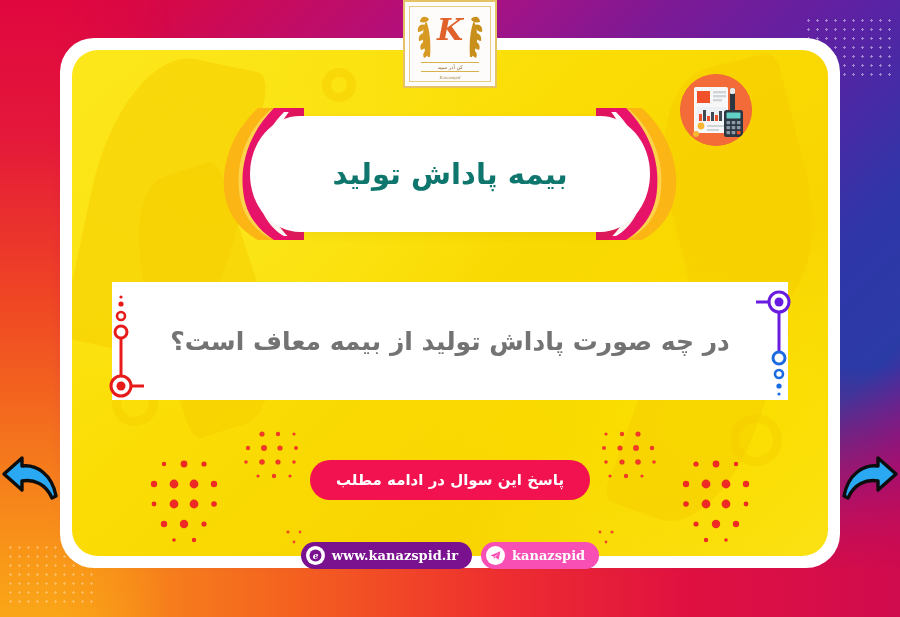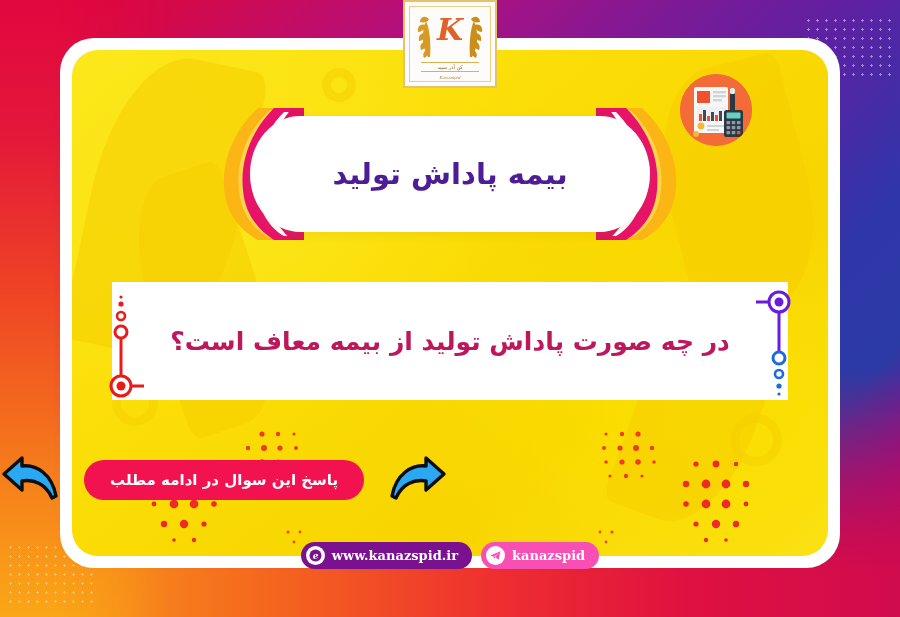--- a/index.html
+++ b/index.html
@@ -199,21 +199,21 @@
     background: #ffffff;
     border-radius: 50px / 58px;
     display: flex;
     align-items: center;
     justify-content: center;
     box-shadow: 0 3px 10px rgba(160,120,0,0.12);
   }
   .ribbon-title {
     font-size: 29px;
     font-weight: 700;
-    color: #4c1d95;
+    color: #0f766e;
     direction: rtl;
     letter-spacing: 0;
     white-space: nowrap;
   }
 
   
   .report-badge {
     position: absolute;
     right: -56px; top: -34px;
     width: 72px; height: 72px;
@@ -230,37 +230,37 @@
     width: 676px; height: 118px;
     background: #ffffff;
     z-index: 20;
     display: flex;
     align-items: center;
     justify-content: center;
   }
   .q-text {
     font-size: 25px;
     font-weight: 700;
-    color: #be185d;
+    color: #737373;
     direction: rtl;
     white-space: nowrap;
     padding: 0 44px;
   }
   .q-deco { position: absolute; pointer-events: none; }
   .q-deco.right { right: -14px; top: 4px; }
   .q-deco.left  { left: -14px;  top: 12px; }
 
   
   .cta-row {
     position: absolute;
     left: 0; right: 0; top: 448px;
     height: 64px;
     display: flex;
     align-items: center;
-    justify-content: flex-end;
+    justify-content: space-between;
     gap: 22px;
     z-index: 22;
   }
   .cta-pill {
     background: #f2124f;
     color: #ffffff;
     font-size: 15px;
     font-weight: 700;
     border: none;
     border-radius: 22px;

